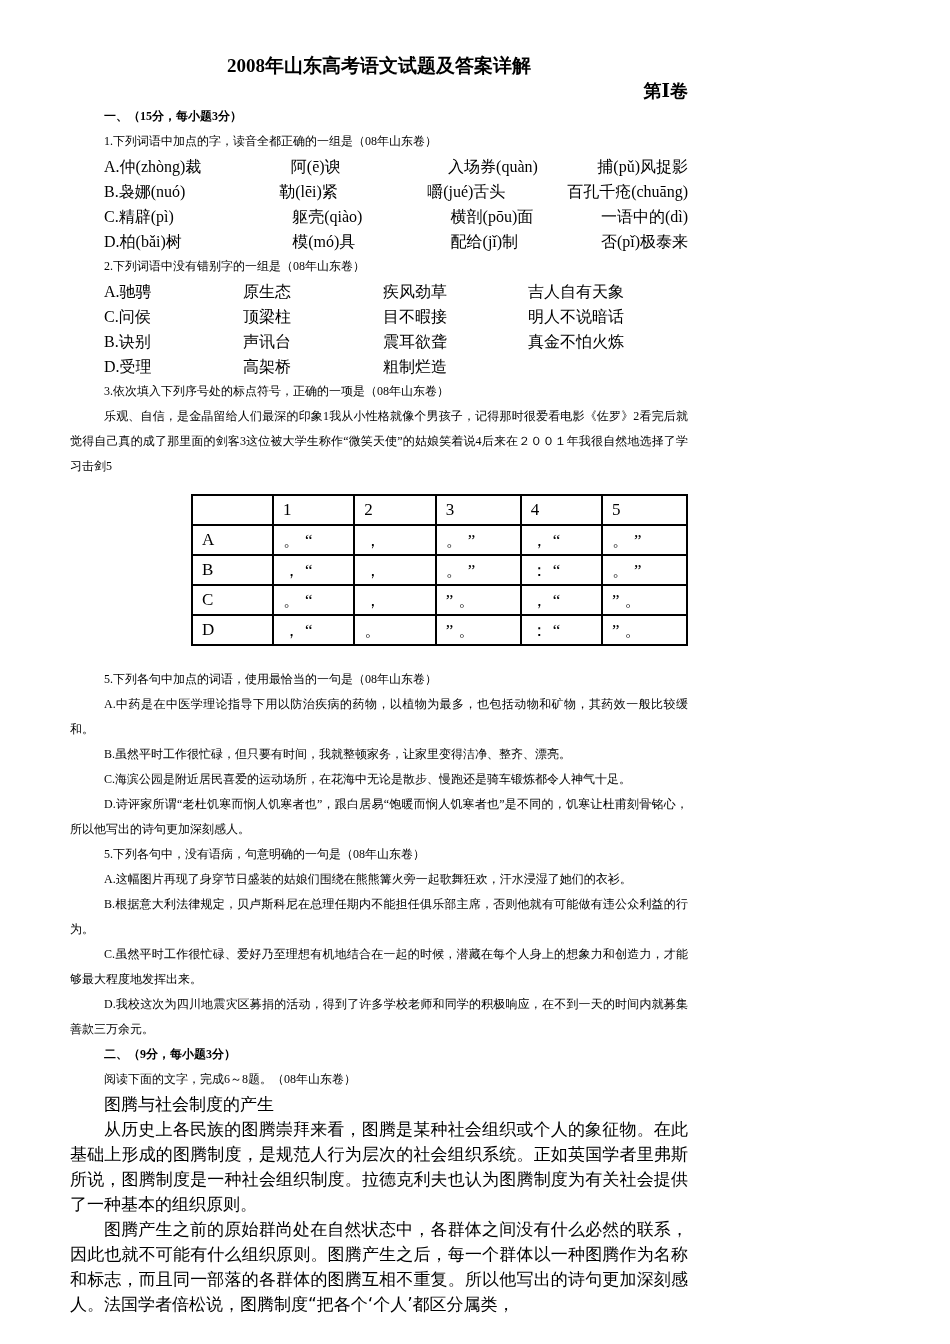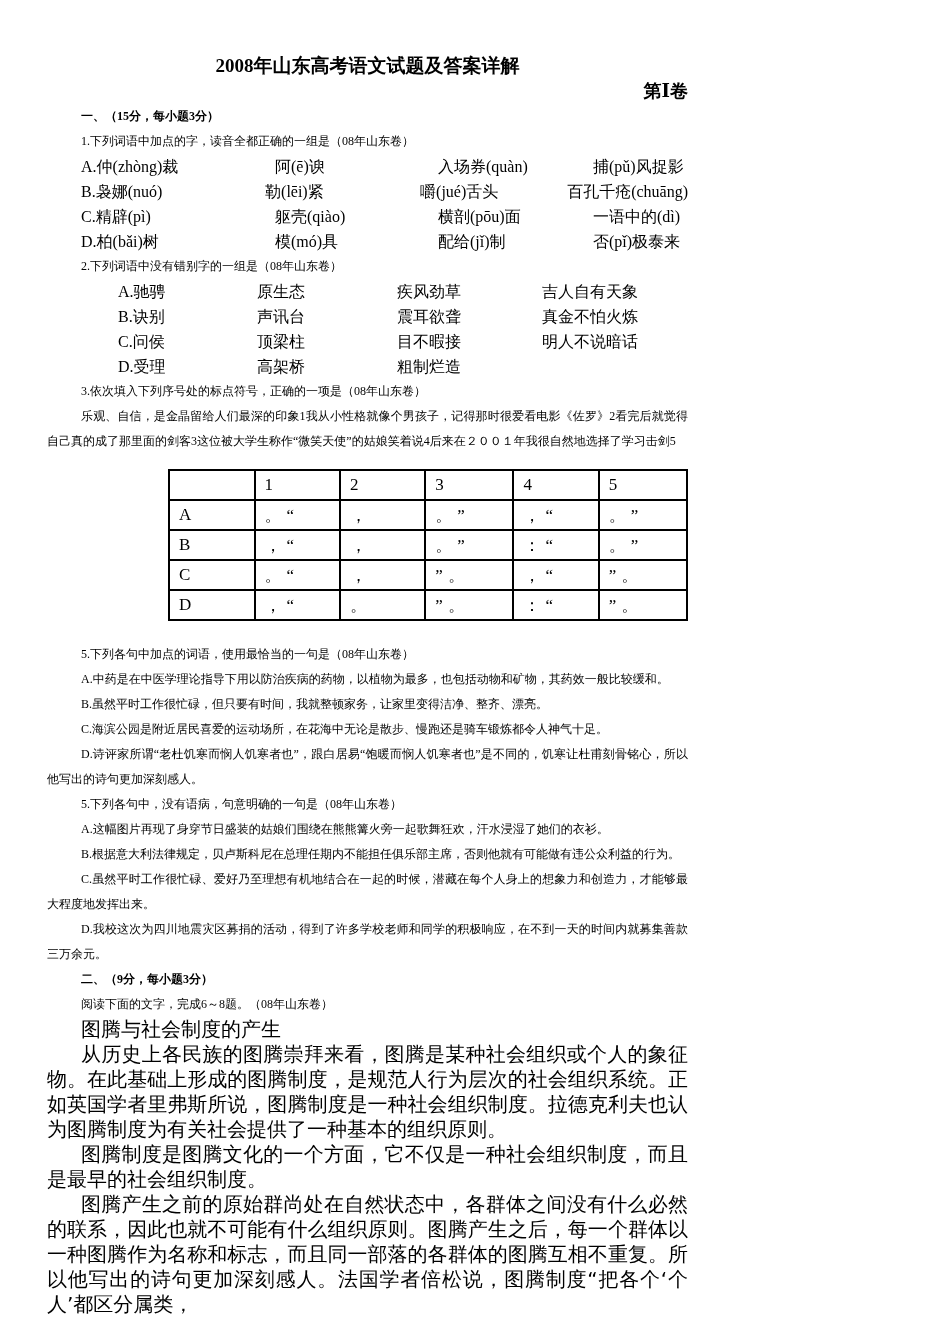--- a/index.html
+++ b/index.html
@@ -2,52 +2,52 @@
 <html lang="zh"><head>
 <meta charset="utf-8">
 <style>
   * { margin:0; padding:0; box-sizing:border-box; }
   html,body { background:#fff; }
   body {
     width:950px; height:1344px; overflow:hidden;
     font-family:"Liberation Serif","DejaVu Serif",serif;
     color:#000;
   }
-  .page { width:752px; height:1344px; padding:52px 64px 0 47px; }
+  .page { width:752px; height:1344px; padding:52px 64px 0 70px; }
   .doc-title {
     text-align:center; font-weight:bold; font-size:19px; line-height:27px;
   }
   .volume {
     text-align:right; font-weight:bold; font-size:18px; line-height:25px;
   }
   .line {
     font-size:12px; line-height:25px; text-align:justify; text-indent:34px;
   }
   .bold { font-weight:bold; }
   .optrow {
     display:flex; padding-left:34px; font-size:16px; line-height:25px;
     white-space:nowrap;
   }
   .q1 .c1{ width:194px; } .q1 .c2{ width:155px; } .q1 .c3{ width:155px;margin-left:8px; }
-  .q2 .c1{ width:139px;margin-left:37px; } .q2 .c2{ width:140px; } .q2 .c3{ width:145px; }
+  .q2 .c1{ width:139px; } .q2 .c2{ width:140px; } .q2 .c3{ width:145px; }
   .c4{ flex:1; }
   table.punct {
     border-collapse:collapse; table-layout:fixed;
     margin:15px 0 21px 121px; font-size:17px;
   }
   table.punct th, table.punct td {
     border:2px solid #000; height:30px; font-weight:normal;
     text-align:left; vertical-align:middle; padding-left:9px;
   }
   table.punct .lblcol { width:103px; }
   table.punct .numcol { width:100px; }
   td.pcell { letter-spacing:5px; }
   .sans {
     font-family:"DejaVu Sans","Liberation Sans",sans-serif;
-    font-size:20px; line-height:25px;
+    font-size:17px; line-height:25px;
   }
 </style>
 </head>
 <body>
 
 <div class="page">
 
   <div class="doc-title">2008年山东高考语文试题及答案详解</div>
   <div class="volume">第Ⅰ卷</div>
 
@@ -82,30 +82,30 @@
 
   <p class="line">2.下列词语中没有错别字的一组是（08年山东卷）</p>
 
   <div class="optrow q2">
     <span class="c1">A.驰骋</span>
     <span class="c2">原生态</span>
     <span class="c3">疾风劲草</span>
     <span class="c4">吉人自有天象</span>
   </div>
   <div class="optrow q2">
+    <span class="c1">C.问侯</span>
+    <span class="c2">顶梁柱</span>
+    <span class="c3">目不暇接</span>
+    <span class="c4">明人不说暗话</span>
+  </div>
+  <div class="optrow q2">
     <span class="c1">B.诀别</span>
     <span class="c2">声讯台</span>
     <span class="c3">震耳欲聋</span>
     <span class="c4">真金不怕火炼</span>
-  </div>
-  <div class="optrow q2">
-    <span class="c1">C.问侯</span>
-    <span class="c2">顶梁柱</span>
-    <span class="c3">目不暇接</span>
-    <span class="c4">明人不说暗话</span>
   </div>
   <div class="optrow q2">
     <span class="c1">D.受理</span>
     <span class="c2">高架桥</span>
     <span class="c3">粗制烂造</span>
   </div>
 
   <p class="line">3.依次填入下列序号处的标点符号，正确的一项是（08年山东卷）</p>
   <p class="line">乐观、自信，是金晶留给人们最深的印象1我从小性格就像个男孩子，记得那时很爱看电影《佐罗》2看完后就觉得自己真的成了那里面的剑客3这位被大学生称作“微笑天使”的姑娘笑着说4后来在２００１年我很自然地选择了学习击剑5</p>
 
@@ -172,16 +172,15 @@
   <p class="line">A.这幅图片再现了身穿节日盛装的姑娘们围绕在熊熊篝火旁一起歌舞狂欢，汗水浸湿了她们的衣衫。</p>
   <p class="line">B.根据意大利法律规定，贝卢斯科尼在总理任期内不能担任俱乐部主席，否则他就有可能做有违公众利益的行为。</p>
   <p class="line">C.虽然平时工作很忙碌、爱好乃至理想有机地结合在一起的时候，潜藏在每个人身上的想象力和创造力，才能够最大程度地发挥出来。</p>
   <p class="line">D.我校这次为四川地震灾区募捐的活动，得到了许多学校老师和同学的积极响应，在不到一天的时间内就募集善款三万余元。</p>
 
   <p class="line bold">二、（9分，每小题3分）</p>
   <p class="line">阅读下面的文字，完成6～8题。（08年山东卷）</p>
 
   <p class="line sans">图腾与社会制度的产生</p>
   <p class="line sans">从历史上各民族的图腾崇拜来看，图腾是某种社会组织或个人的象征物。在此基础上形成的图腾制度，是规范人行为层次的社会组织系统。正如英国学者里弗斯所说，图腾制度是一种社会组织制度。拉德克利夫也认为图腾制度为有关社会提供了一种基本的组织原则。</p>
-  <p class="line sans">图腾制度是图腾文化的一个方面，它不仅是一种社会组织制度，而且是最早的社会组织制度。</p>
   <p class="line sans">图腾产生之前的原始群尚处在自然状态中，各群体之间没有什么必然的联系，因此也就不可能有什么组织原则。图腾产生之后，每一个群体以一种图腾作为名称和标志，而且同一部落的各群体的图腾互相不重复。所以他写出的诗句更加深刻感人。法国学者倍松说，图腾制度“把各个‘个人’都区分属类，</p>
 
 </div>
 
 </body></html>

